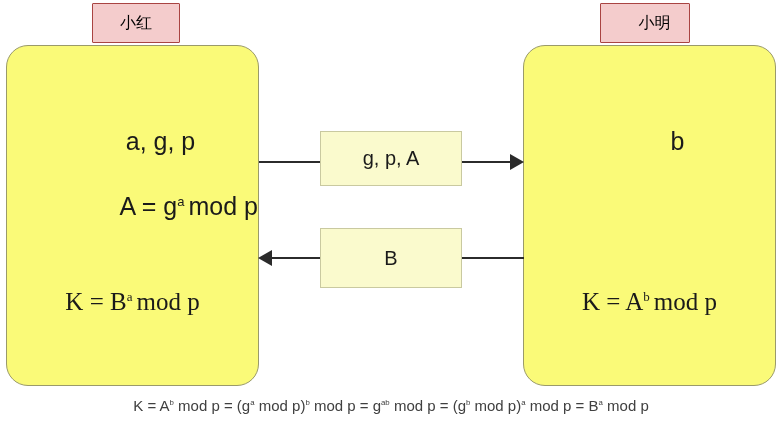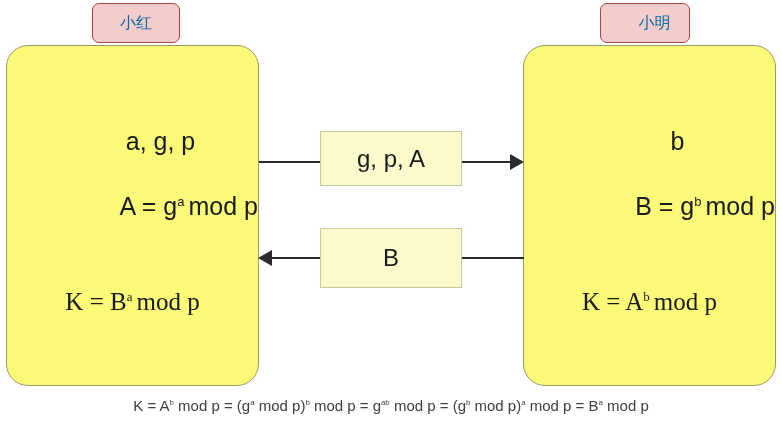--- a/index.html
+++ b/index.html
@@ -47,42 +47,42 @@
     vertical-align: super;
     line-height: 0;
   }
   .sp { display: inline-block; width: 4px; }
 
   
   .name-tag {
     position: absolute;
     background: #f4cccc;
     border: 1.5px solid #a94442;
-    border-radius: 7px;
+    border-radius: 1px;
     box-sizing: border-box;
     display: flex;
     align-items: center;
     justify-content: center;
     font-size: 16px;
-    color: #0369a1;
+    color: #000000;
     z-index: 5;
   }
   #tag-left  { left: 92px;  top: 3px; width: 88px; height: 40px; }
   #tag-right { left: 600px; top: 3px; width: 90px; height: 40px; padding-left: 19px; }
 
   
   .msg-box {
     position: absolute;
     background: #fafacd;
     border: 1px solid #c9c9a0;
     box-sizing: border-box;
     display: flex;
     align-items: center;
     justify-content: center;
-    font-size: 24px;
+    font-size: 20px;
     z-index: 4;
     white-space: nowrap;
   }
   #msg-top { left: 320px; top: 131px; width: 142px; height: 55px; }
   #msg-bot { left: 320px; top: 228px; width: 142px; height: 60px; }
 
   
   .conn {
     position: absolute;
     height: 2px;
@@ -139,23 +139,20 @@
     </div>
 
     <div class="party-line line-bot">
       <span>K = B</span><sup>a</sup><span class="sp"></span><span>mod p</span>
     </div>
   </div>
 
   <div class="party-box" id="party-right">
     <div class="party-line line-top">b</div>
 
-    <div class="party-line line-mid">
-      <span>B = g</span><sup>b</sup><span class="sp"></span><span>mod p</span>
-    </div>
 
     <div class="party-line line-bot">
       <span>K = A</span><sup>b</sup><span class="sp"></span><span>mod p</span>
     </div>
   </div>
 
   <div class="name-tag" id="tag-left">
     <span>小红</span>
   </div>
   <div class="name-tag" id="tag-right">

